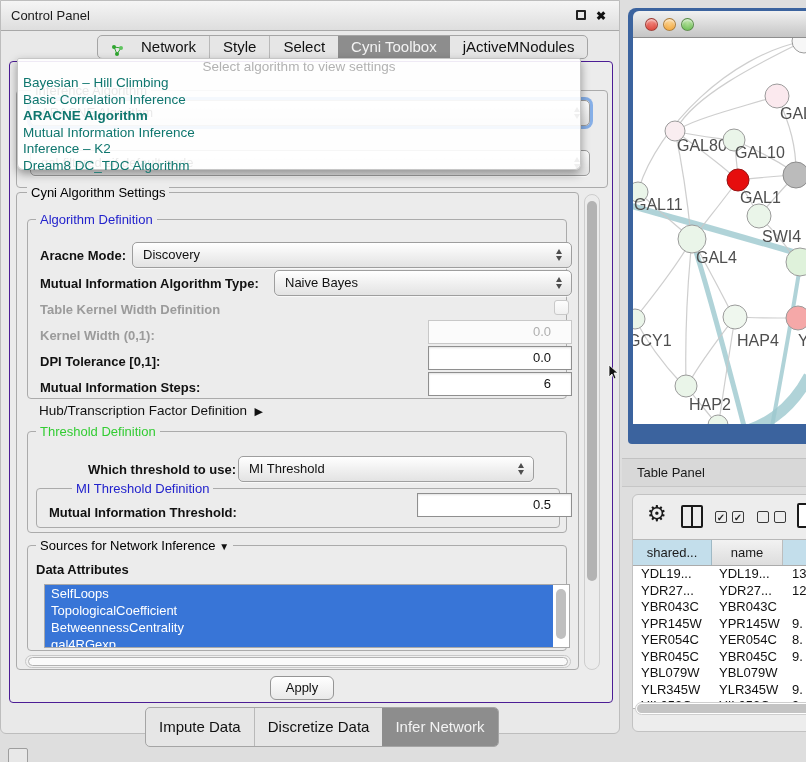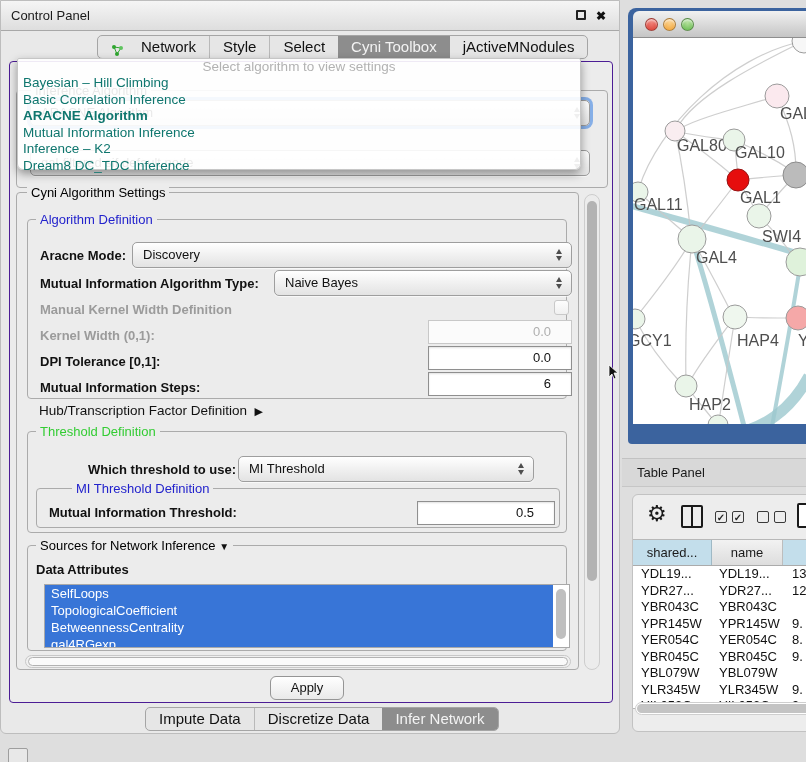--- a/index.html
+++ b/index.html
@@ -71,34 +71,34 @@
     background:#BFBFBF;border-radius:5px;}
 
   
   .vscroll{position:absolute;width:16px;background:#ECECEC;border:1px solid #CDCDCD;border-radius:8px;}
   .vscroll .thumb{position:absolute;left:2px;right:2px;top:6px;height:380px;background:#B3B3B3;
     border-radius:6px;}
   .hscroll{position:absolute;height:13px;background:#F0F0F0;border:1px solid #C8C8C8;border-radius:7px;}
   .hscroll .thumb{position:absolute;top:1px;bottom:1px;left:2px;right:2px;background:#FAFAFA;
     border:1px solid #B2B2B2;border-radius:6px;}
 
-  .apply-btn{position:absolute;left:260px;top:614px;width:74px;height:24px;border:1px solid #959595;
+  .apply-btn{position:absolute;left:260px;top:614px;width:64px;height:24px;border:1px solid #959595;
     border-radius:6px;background:linear-gradient(#FFFFFF,#E9E9E9);font-size:13px;color:#111;
     text-align:center;line-height:22px;}
 
   
   .popup{position:absolute;left:16px;top:57px;width:564px;height:112px;
     background:rgba(255,255,255,.91);border:1px solid #C6C6C6;border-radius:2px 2px 6px 6px;
     box-shadow:0 4px 10px rgba(0,0,0,.38);}
   .dd-placeholder{height:16px;line-height:16px;text-align:center;font-size:13.5px;color:#B2B2B2;}
   .dd-item{height:16.5px;line-height:16.5px;padding-left:5px;font-size:13.5px;color:#0f766e;white-space:nowrap;}
   .dd-item.bold{font-weight:bold;}
 
   
-  .bottom-tabbar{position:absolute;left:144px;top:706px;height:24px;display:inline-flex;
+  .bottom-tabbar{position:absolute;left:144px;top:706px;height:40px;display:inline-flex;
     border:1px solid #A5A5A5;border-radius:5px;overflow:hidden;background:#E6E6E6;}
 
   
   .net-window{position:absolute;left:628px;top:8px;width:178px;height:436px;
     background:var(--frame-blue);border-radius:8px 0 0 4px;}
   .net-titlebar{position:absolute;left:5px;top:3px;right:0;height:27px;
     background:linear-gradient(#F1F1F1,#C5C5C5);border-bottom:1px solid #8E8E8E;border-radius:6px 0 0 0;}
   .light{position:absolute;top:7px;width:13px;height:13px;border-radius:50%;
     border:1px solid rgba(0,0,0,.3);box-shadow:inset 0 2px 2px rgba(255,255,255,.6);}
   .light.red{left:12px;background:radial-gradient(circle at 50% 35%,#F08078,#D93C31);}
@@ -217,21 +217,21 @@
 
           <span class="lbl b" style="left:12px;top:56px;">Mutual Information Algorithm Type:</span>
           <div class="combo" style="left:246px;top:50px;width:298px;">
             <span>Naive Bayes</span>
             <span class="stepper">
                 <div class="arr-up"></div>
                 <div class="arr-dn"></div>
               </span>
           </div>
 
-          <span class="lbl dis" style="left:12px;top:82px;">Manual Kernel Width Definition</span>
+          <span class="lbl dis" style="left:12px;top:82px;">Table Kernel Width Definition</span>
           <span class="chk" style="left:526px;top:80px;"></span>
 
           <span class="lbl dis" style="left:12px;top:108px;">Kernel Width (0,1):</span>
           <div class="field dis" style="left:400px;top:100px;width:144px;">
             <span>0.0</span>
           </div>
 
           <span class="lbl b" style="left:12px;top:134px;">DPI Tolerance [0,1]:</span>
           <div class="field" style="left:400px;top:126px;width:144px;">
             <span>0.0</span>
@@ -256,21 +256,21 @@
             <span>MI Threshold</span>
             <span class="stepper">
                 <div class="arr-up"></div>
                 <div class="arr-dn"></div>
               </span>
           </div>
 
           <div class="grp" style="left:8px;top:56px;width:524px;height:40px;">
             <span class="grp-title t-blue" style="left:0;margin-left:35px;">MI Threshold Definition</span>
             <span class="lbl b" style="left:12px;top:16px;">Mutual Information Threshold:</span>
-            <div class="field" style="left:380px;top:12px;width:138px;">
+            <div class="field" style="left:380px;top:4px;width:155px;">
               <span>0.5</span>
             </div>
           </div>
         </div>
 
         <div class="grp" style="left:10px;top:352px;width:540px;height:106px;">
           <span class="grp-title" style="left:8px;">
             <span>Sources for Network Inference</span>
             <span class="tri" style="font-size:10px;">▼</span>
           </span>
@@ -301,21 +301,21 @@
     </div>
 
     <div class="popup">
       <div class="dd-placeholder">Select algorithm to view settings</div>
       <div>
           <div class="dd-item">Bayesian – Hill Climbing</div>
           <div class="dd-item">Basic Correlation Inference</div>
           <div class="dd-item bold">ARACNE Algorithm</div>
           <div class="dd-item">Mutual Information Inference</div>
           <div class="dd-item">Inference – K2</div>
-          <div class="dd-item">Dream8 DC_TDC Inference</div>
+          <div class="dd-item">Dream8 DC_TDC Algorithm</div>
         </div>
     </div>
 
     <div class="bottom-tabbar">
       <div class="tab">
         <span>Impute Data</span>
       </div>
       <div class="tab">
         <span>Discretize Data</span>
       </div>

